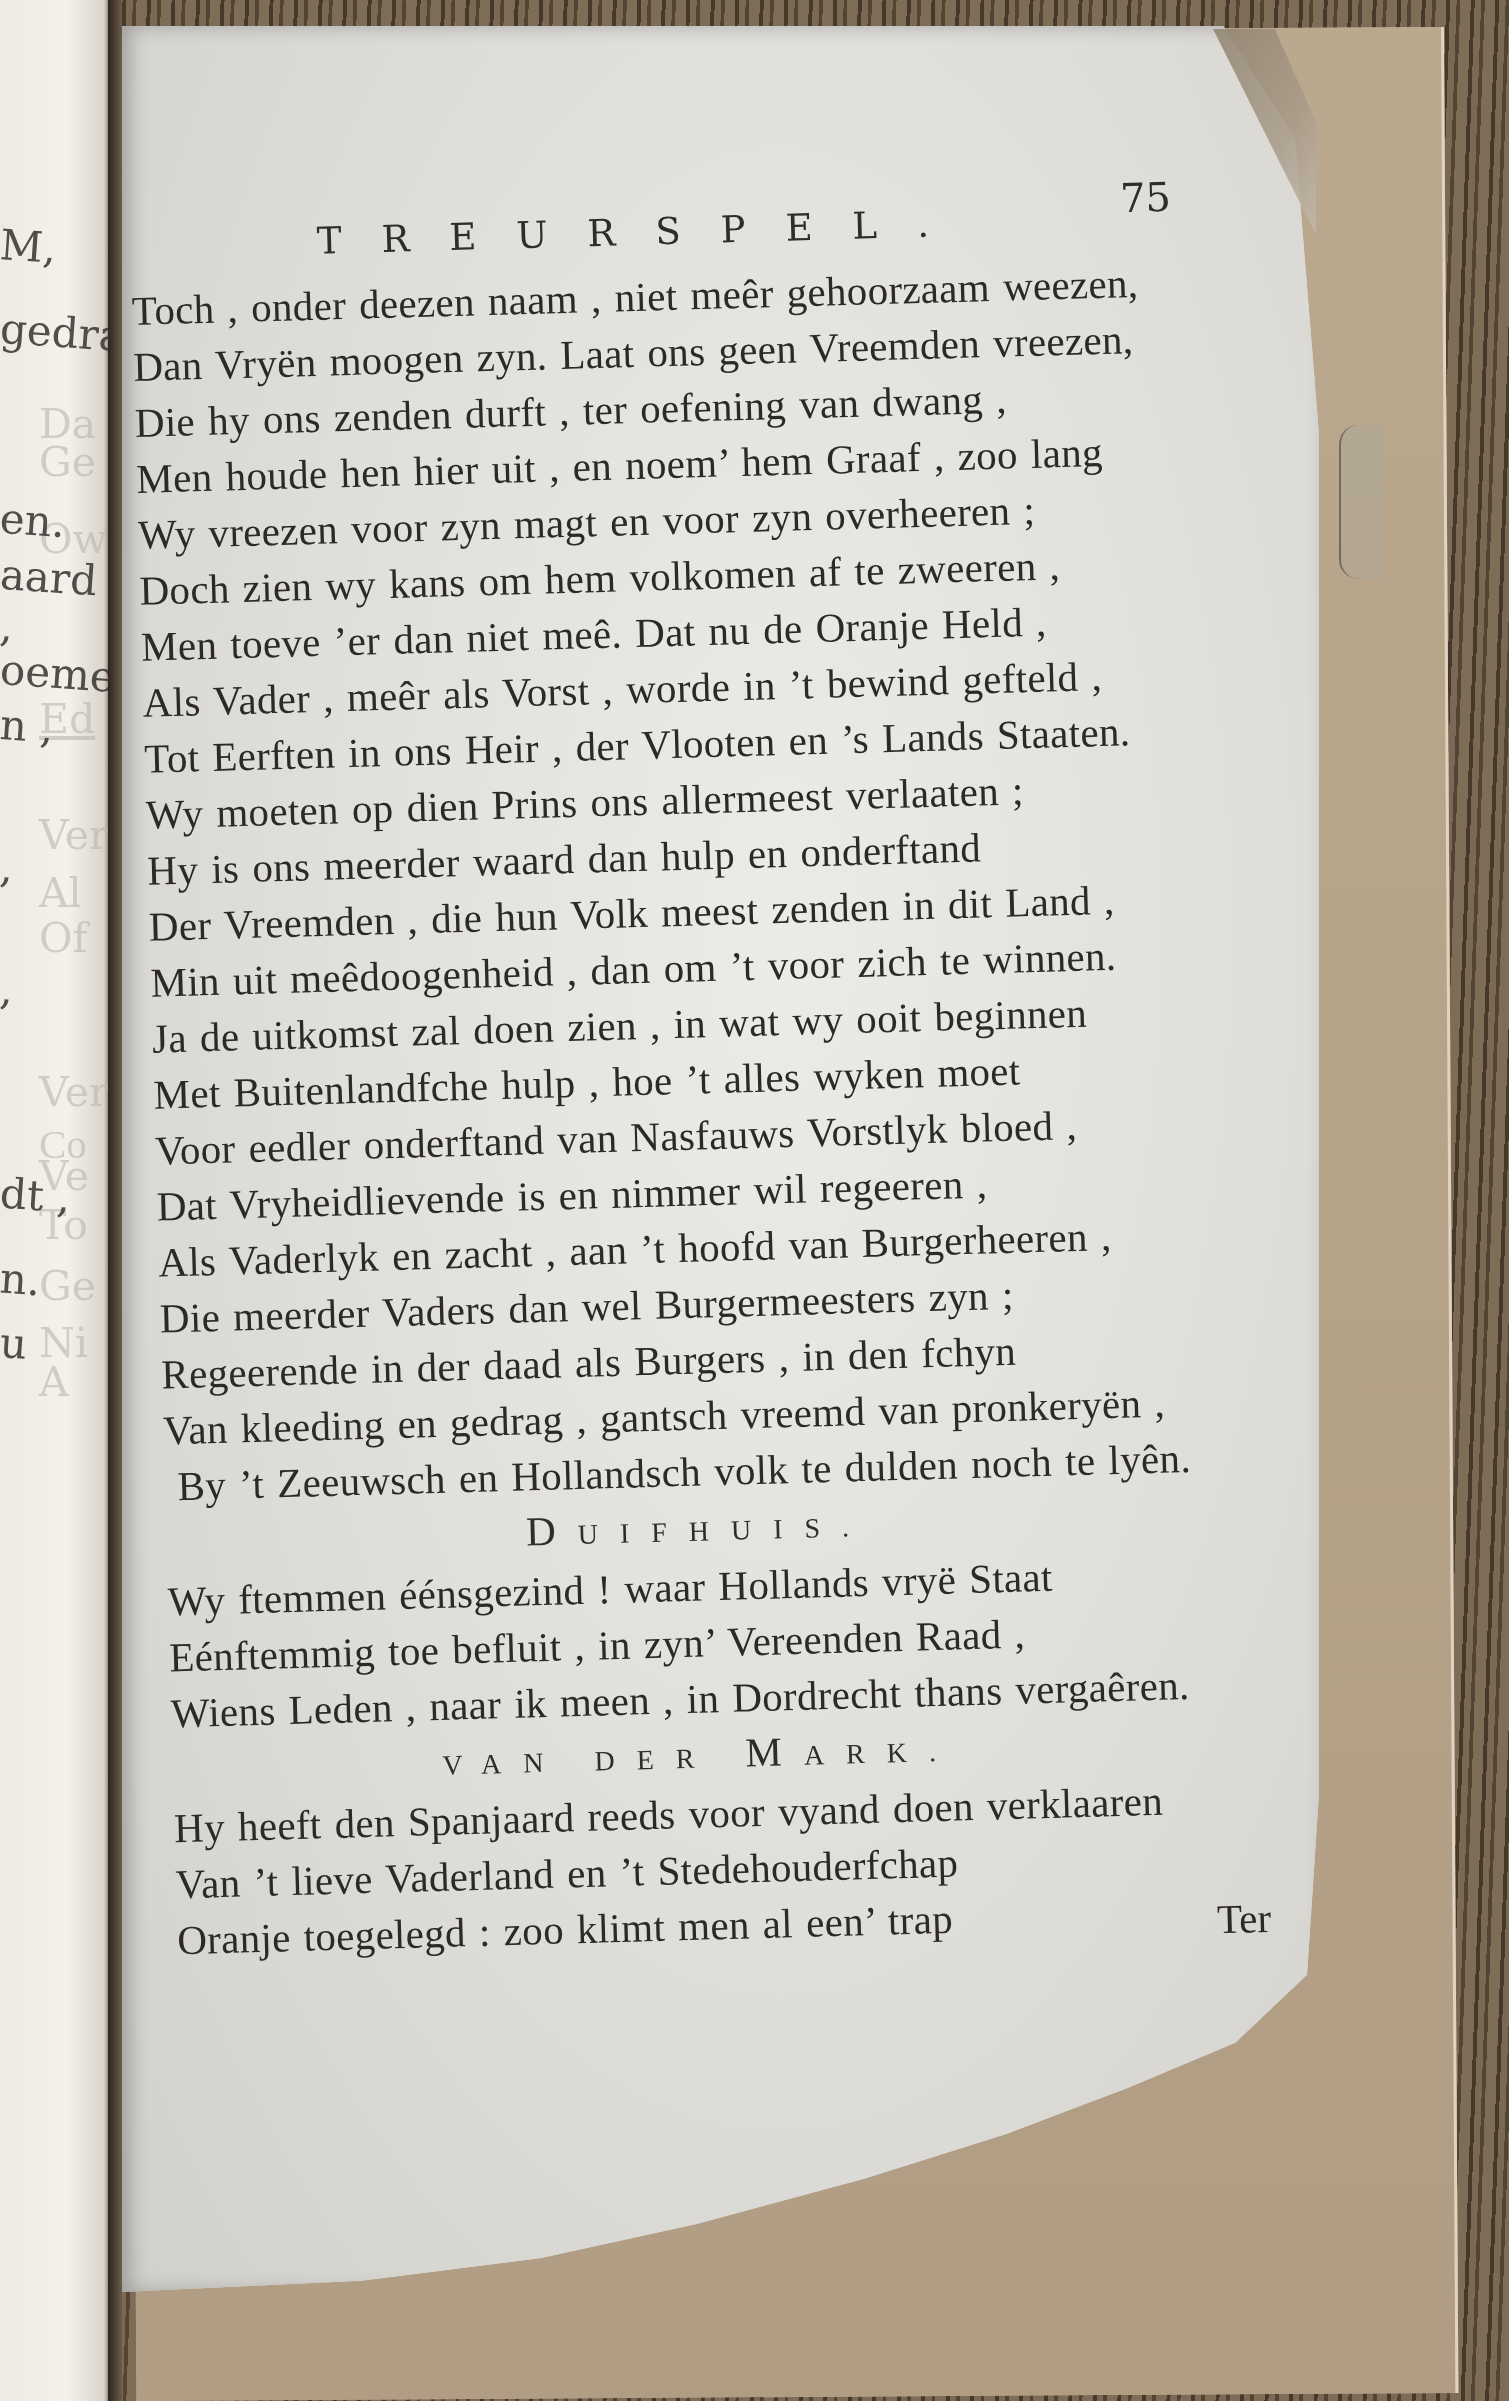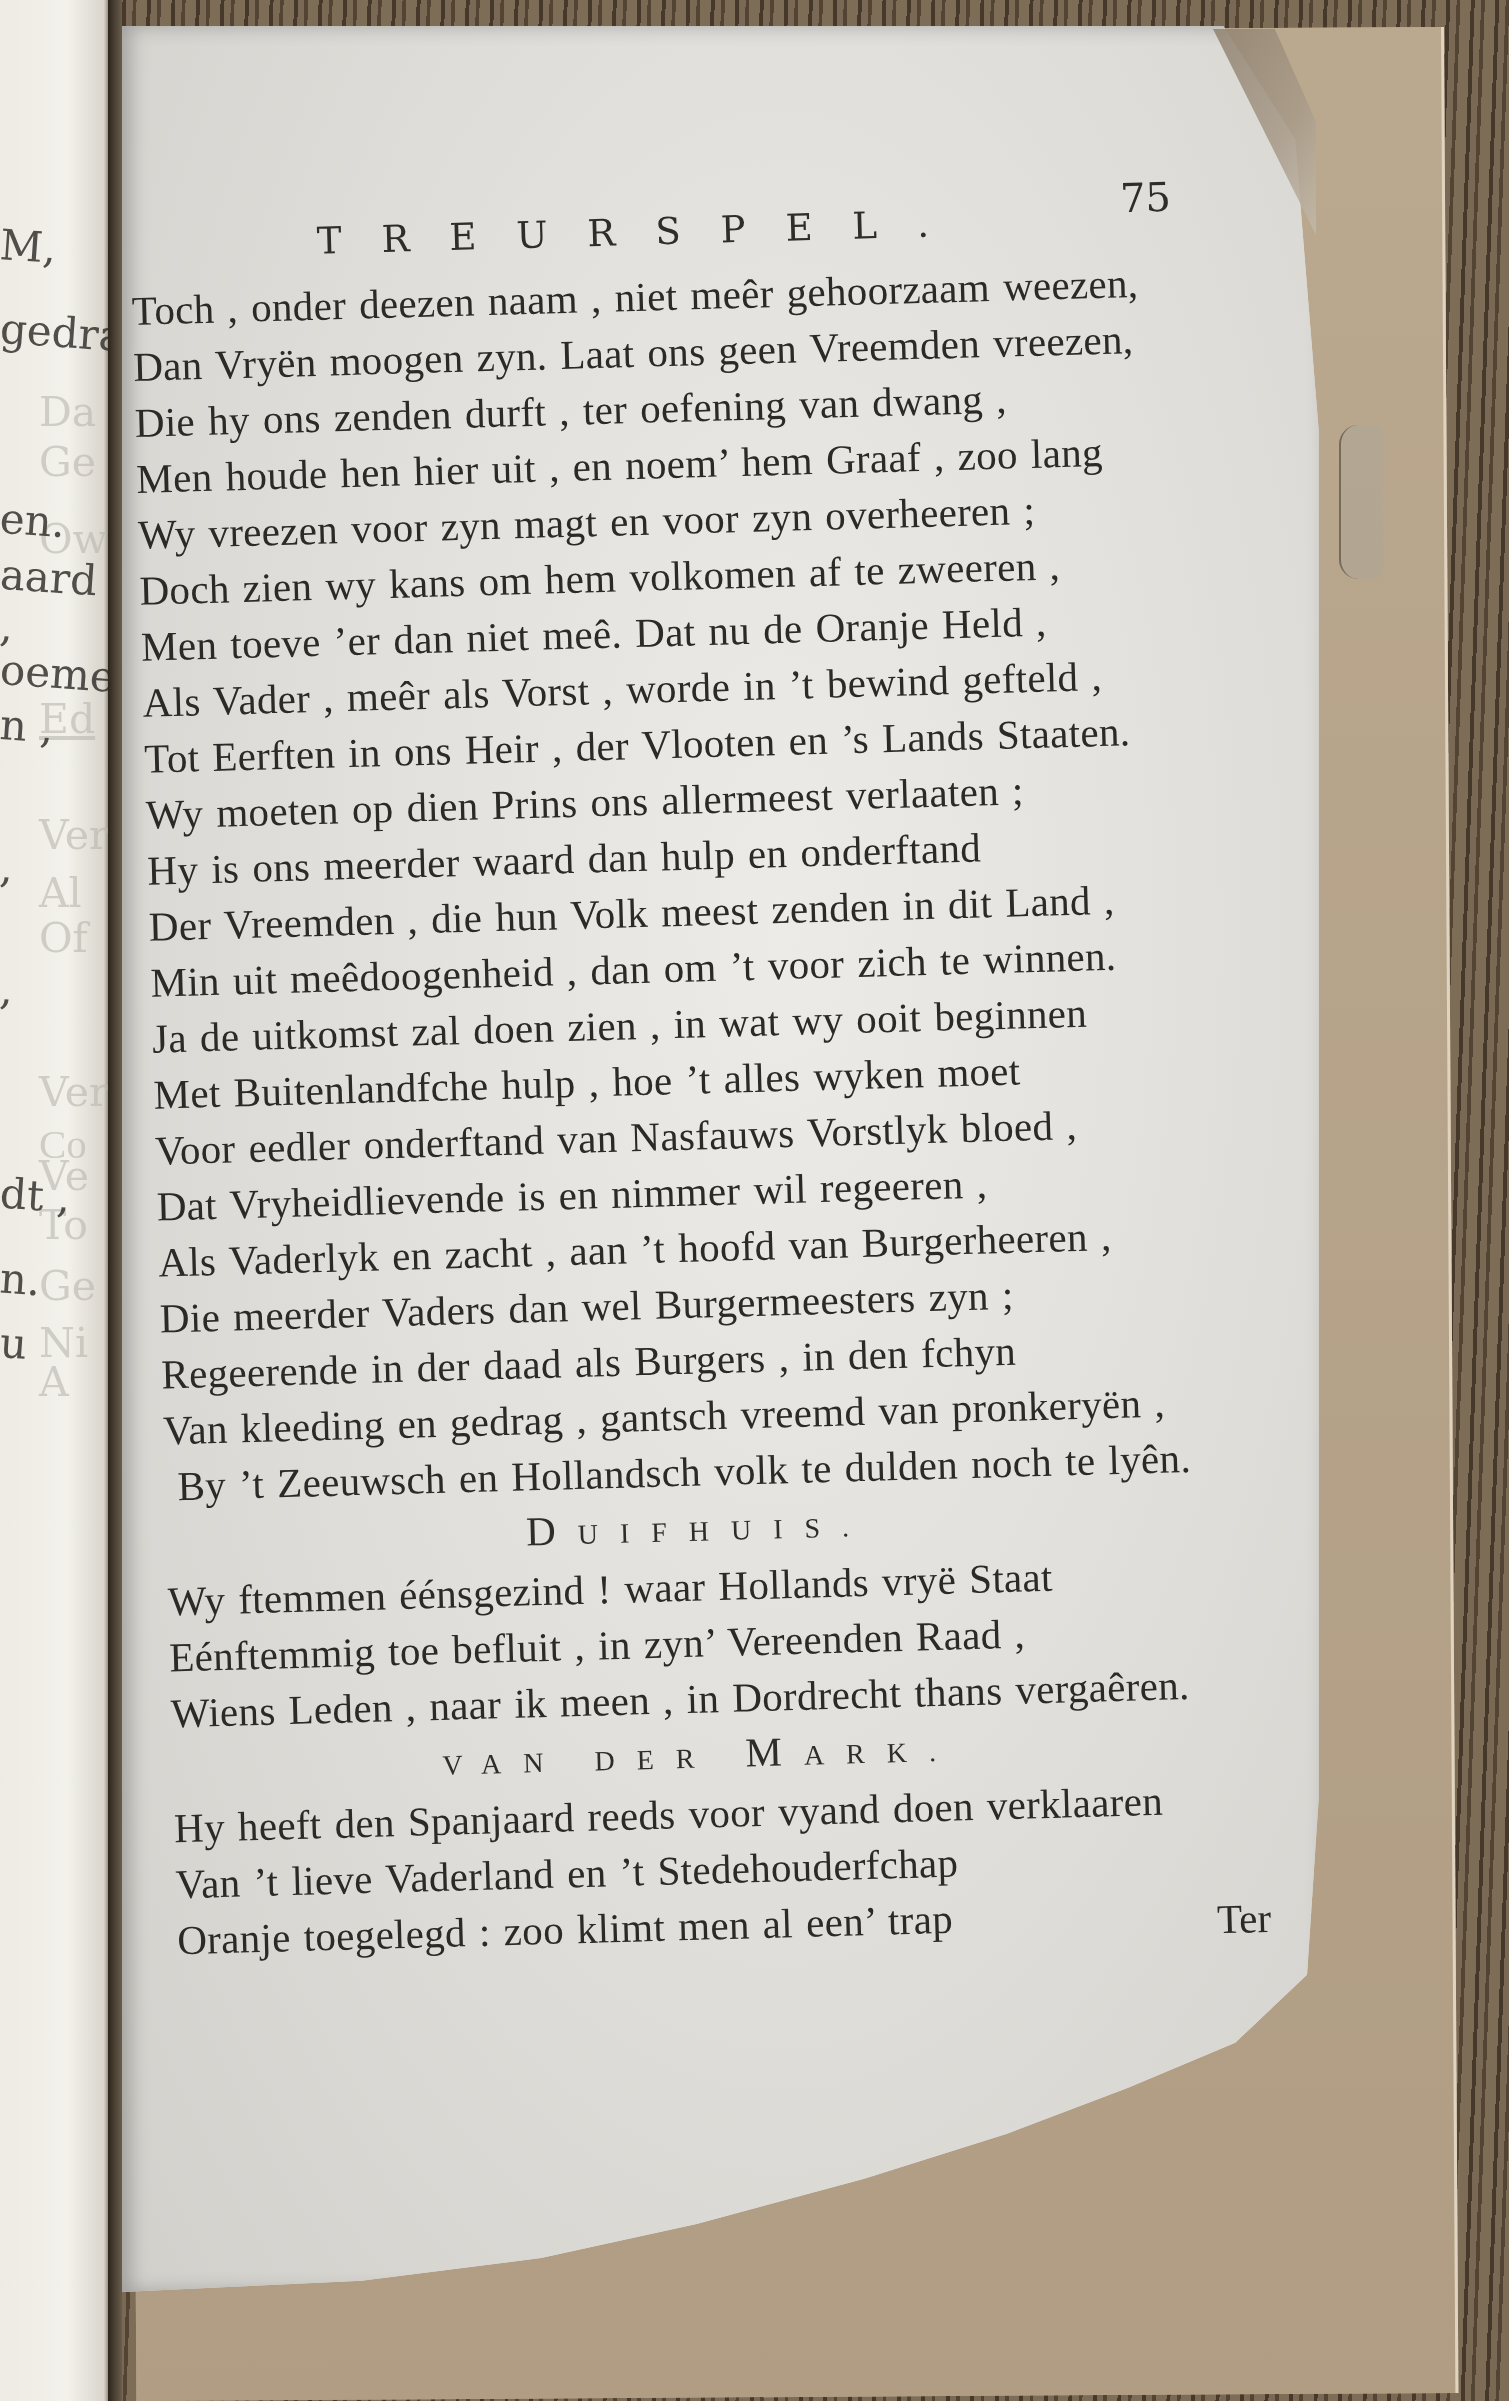--- a/index.html
+++ b/index.html
@@ -172,21 +172,21 @@
     .last-block {
       position: relative;
     }
   </style>
 </head>
 <body>
 
 <div class="board"></div>
 
 <div class="left-page" id="left-page">
-    <span class="left-ghost" style="top: 388px; text-align: center;">Da</span>
+    <span class="left-ghost" style="top: 400px; text-align: center;">Da</span>
     <span class="left-ghost" style="top: 438px;">Ge</span>
     <span class="left-ghost" style="top: 515px;">Ow</span>
     <span class="left-ghost" style="top: 695px; text-decoration: underline;">Ed</span>
     <span class="left-ghost" style="top: 811px;">Ver</span>
     <span class="left-ghost" style="top: 869px;">Al</span>
     <span class="left-ghost" style="top: 914px; text-align: center;">Of</span>
     <span class="left-ghost" style="top: 1068px;">Ver</span>
     <span class="left-ghost" style="top: 1120px; font-family: Liberation Serif, serif;">Co</span>
     <span class="left-ghost" style="top: 1152px;">Ve</span>
     <span class="left-ghost" style="top: 1160px; margin-top: 41px;">To</span>

